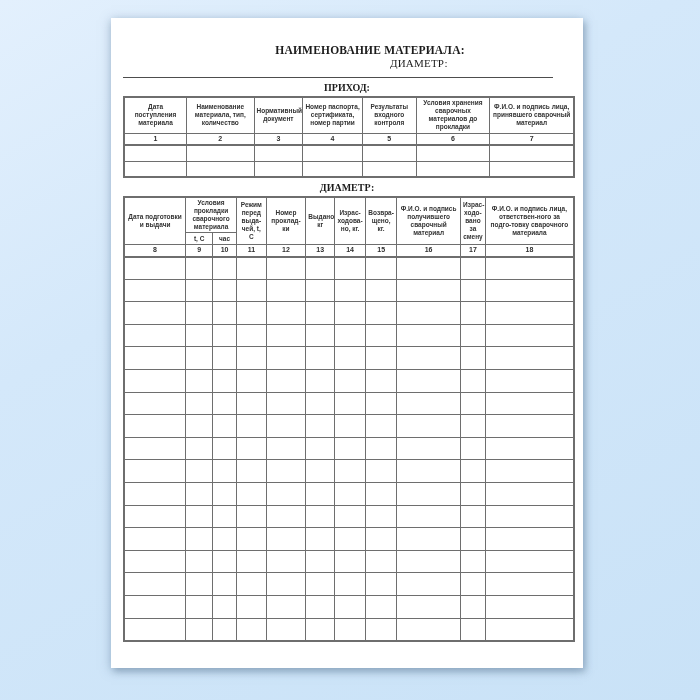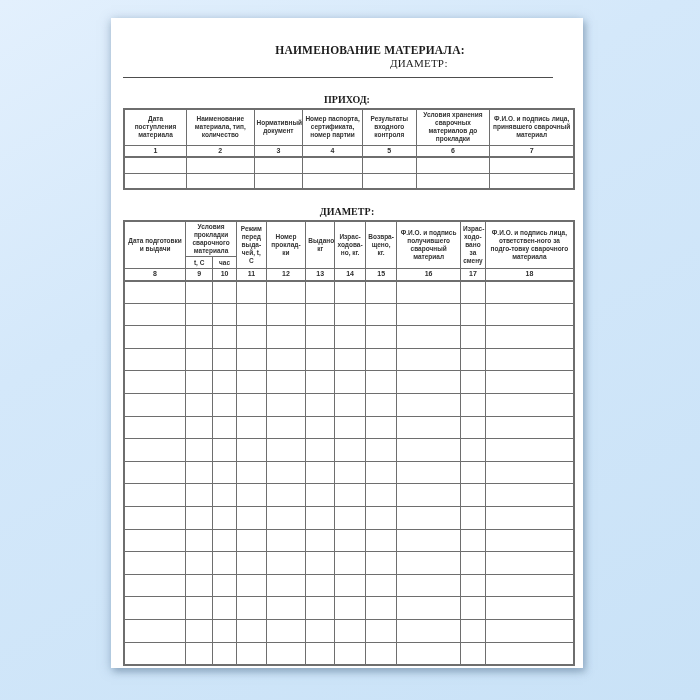--- a/index.html
+++ b/index.html
@@ -23,21 +23,21 @@
   .doc-subtitle{
     text-align:left;padding-left:279px;margin-top:2px;
     font-family:"Liberation Serif",serif;font-weight:normal;
     font-size:11px;line-height:11px;color:#1c1c1c;letter-spacing:.2px;
   }
   .rule{
     margin:8px 0 0 12px;width:430px;height:0;
     border-top:1px solid #4d4d4d;
   }
   .section-label{
-    text-align:center;margin-top:16px;
+    text-align:center;margin-top:4px;
     font-family:"Liberation Serif",serif;font-weight:bold;
     font-size:10px;line-height:12px;color:#1c1c1c;
   }
   table{
     border-collapse:collapse;table-layout:fixed;
     width:452px;margin-left:12px;margin-top:2px;
     border:2px solid #6e6e6e;
   }
   th,td{
     border:1px solid #6e6e6e;

